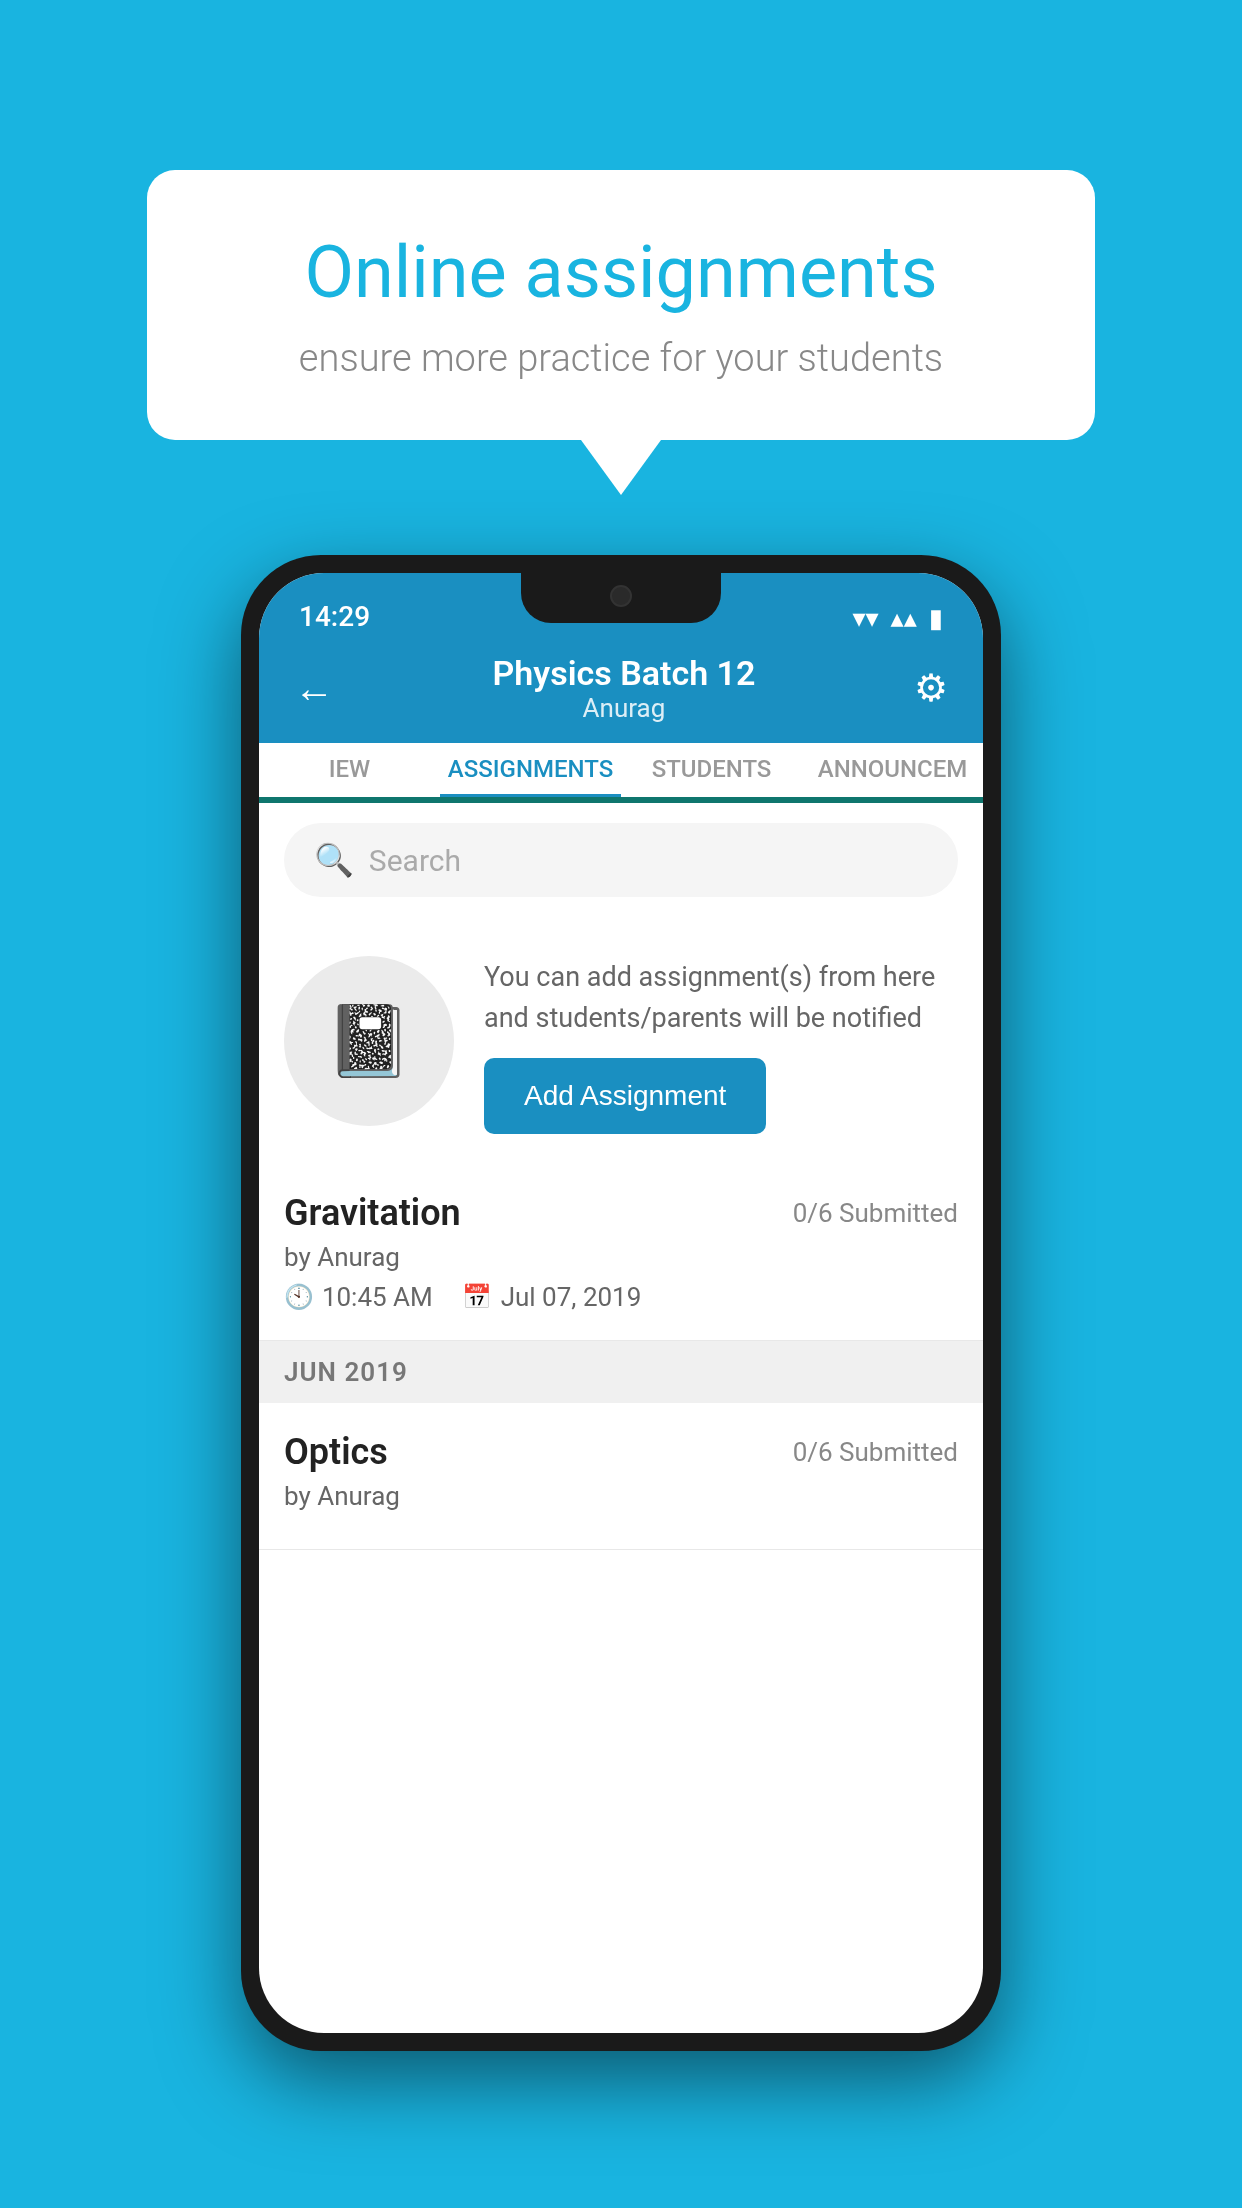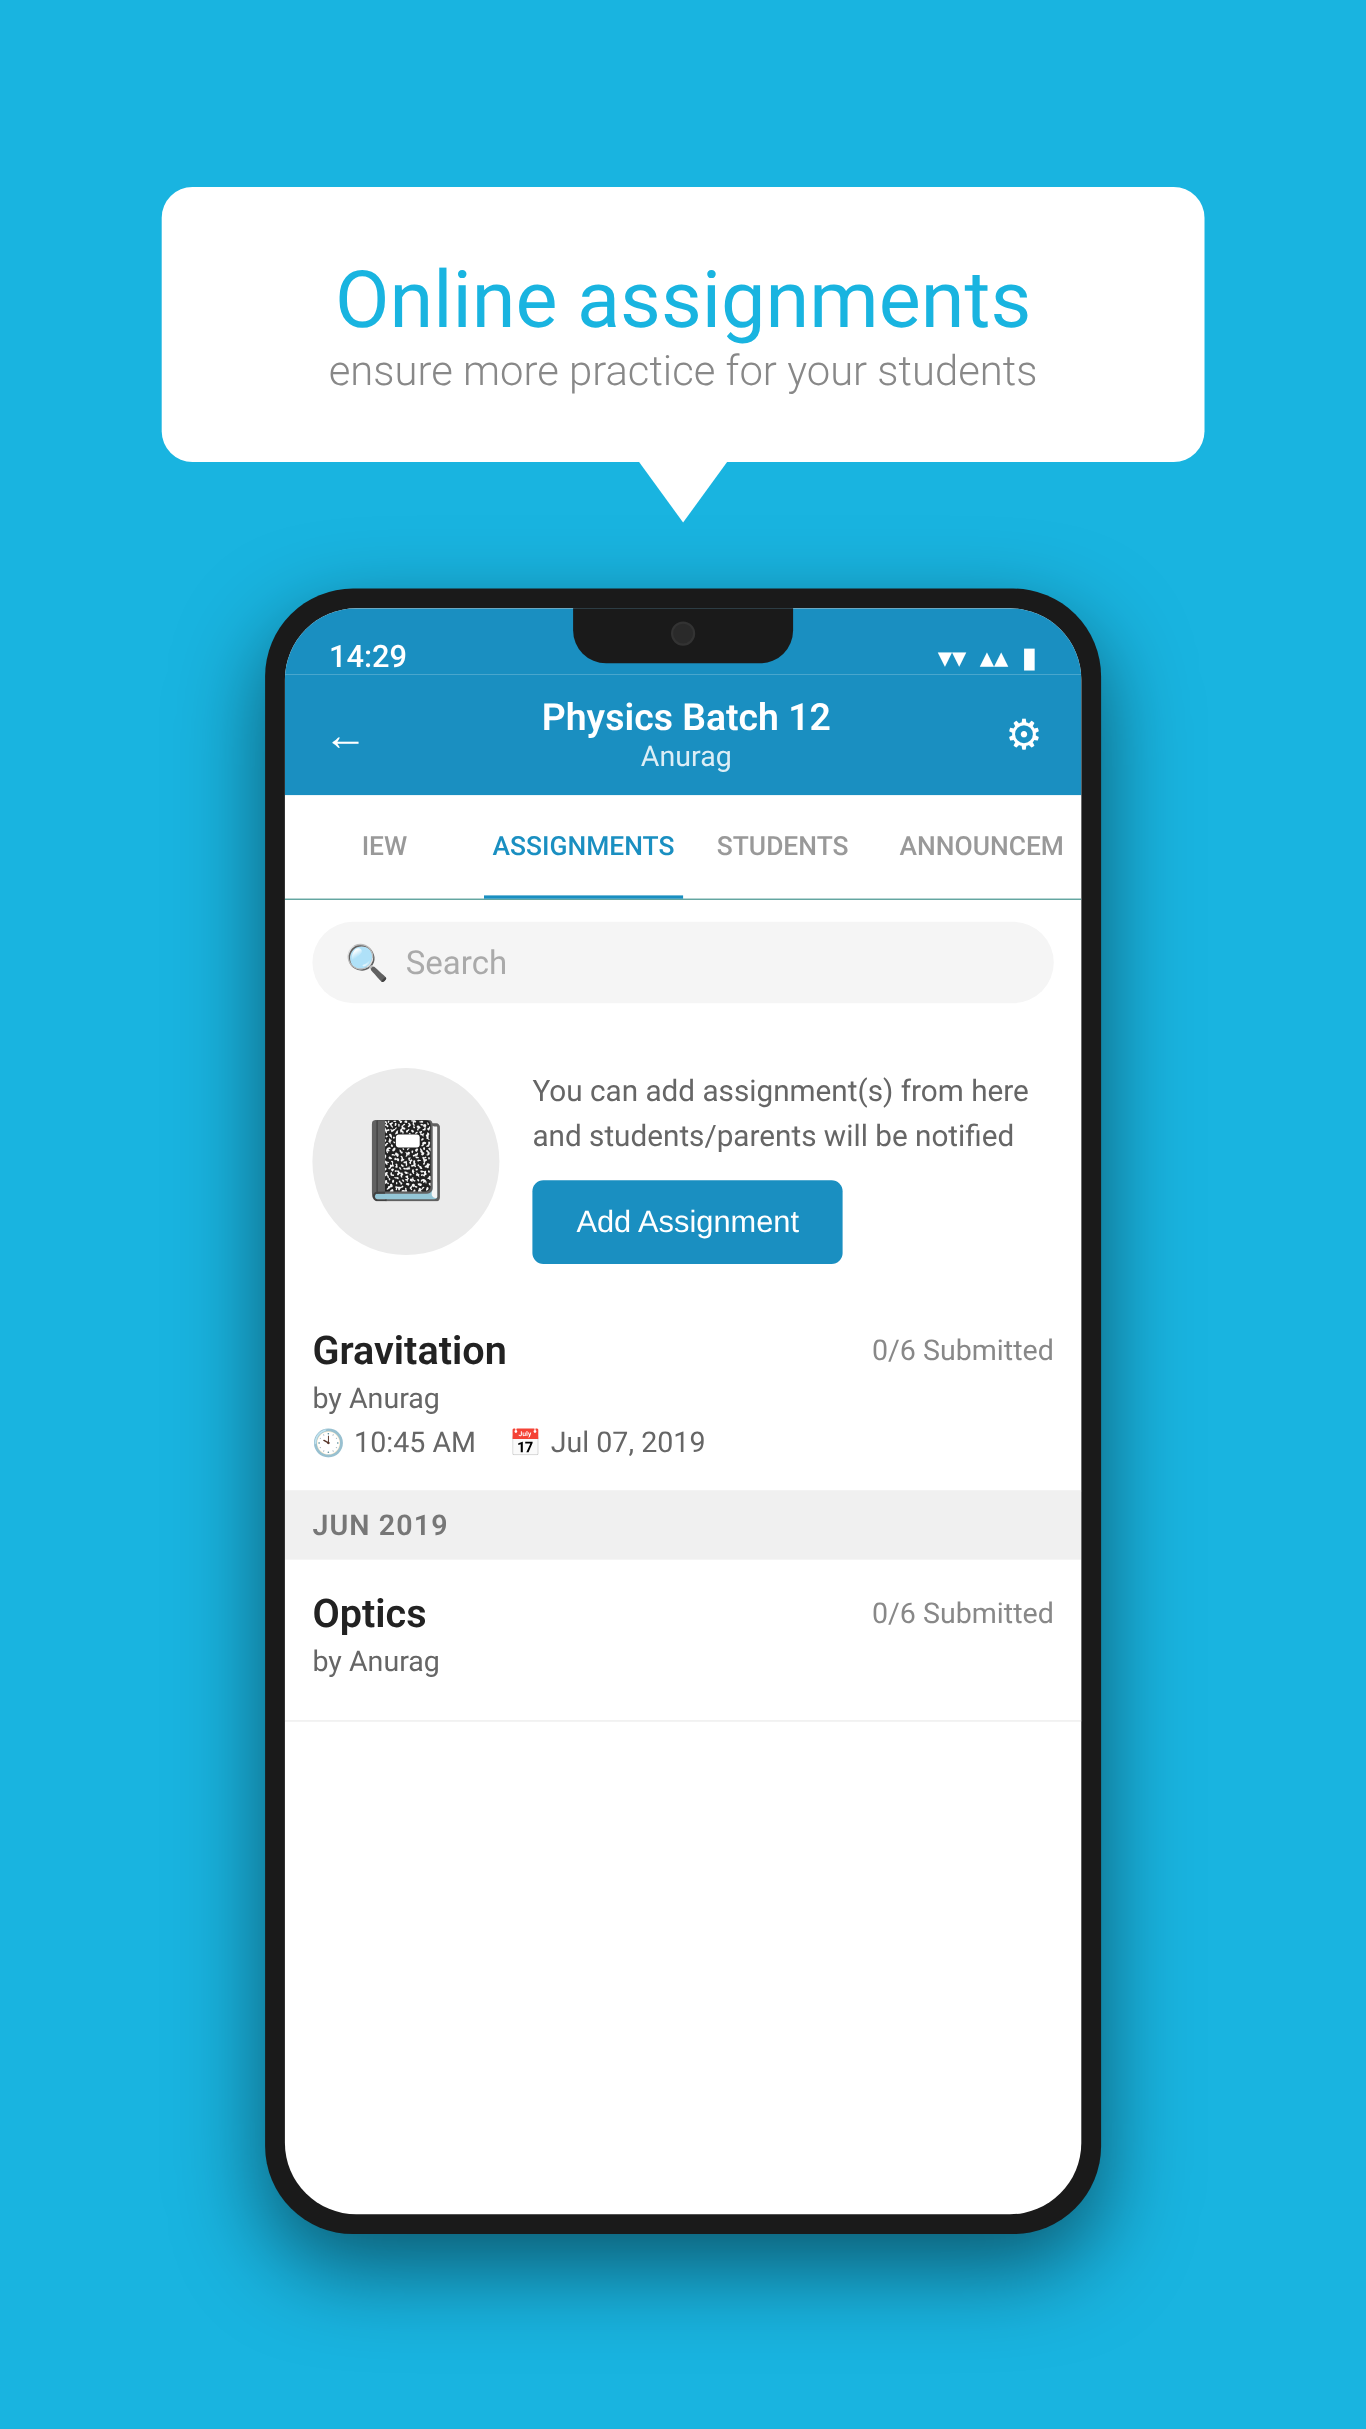--- a/index.html
+++ b/index.html
@@ -32,20 +32,21 @@
     .speech-bubble-title {
       font-size: 72px;
       color: #19b4e0;
       font-weight: 400;
       line-height: 1.2;
     }
 
     .speech-bubble-subtitle {
       font-size: 38px;
       color: #888;
+      margin-top: 20px;
       font-weight: 300;
     }
 
     .speech-bubble-arrow {
       width: 0;
       height: 0;
       border-left: 40px solid transparent;
       border-right: 40px solid transparent;
       border-top: 55px solid white;
       margin: 0 auto;
@@ -159,22 +160,22 @@
     .settings-icon {
       color: white;
       font-size: 38px;
       cursor: pointer;
     }
 
     
     .tab-bar {
       display: flex;
       background: white;
-      border-bottom: 1px solid #0f766e;
-      height: 95px;
+      border-bottom: 6px solid #0f766e;
+      height: 60px;
     }
 
     .tab-item {
       flex: 1;
       display: flex;
       align-items: center;
       justify-content: center;
       font-size: 24px;
       font-weight: 500;
       color: #999;

